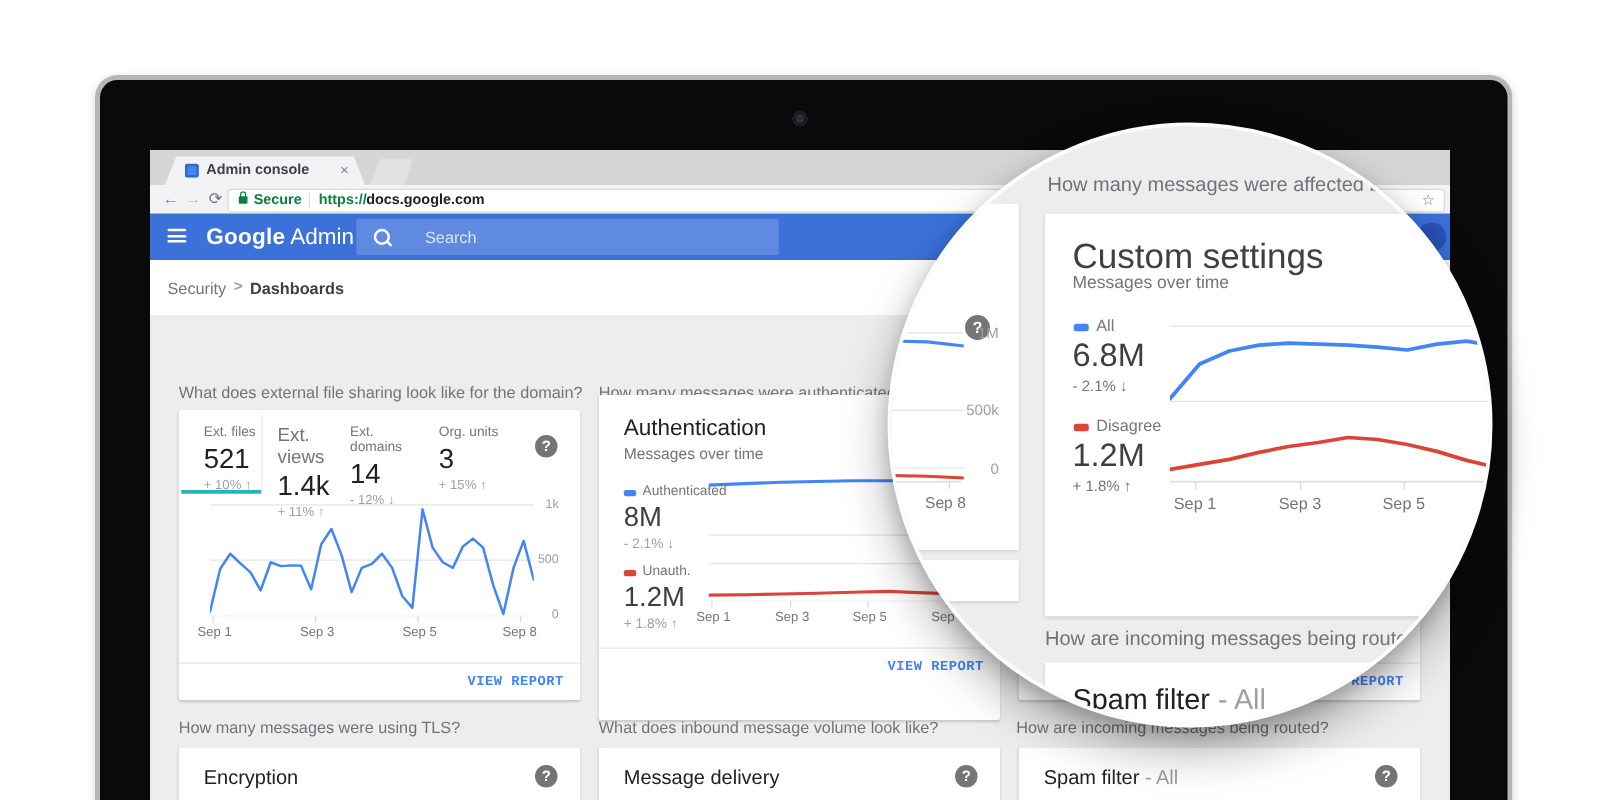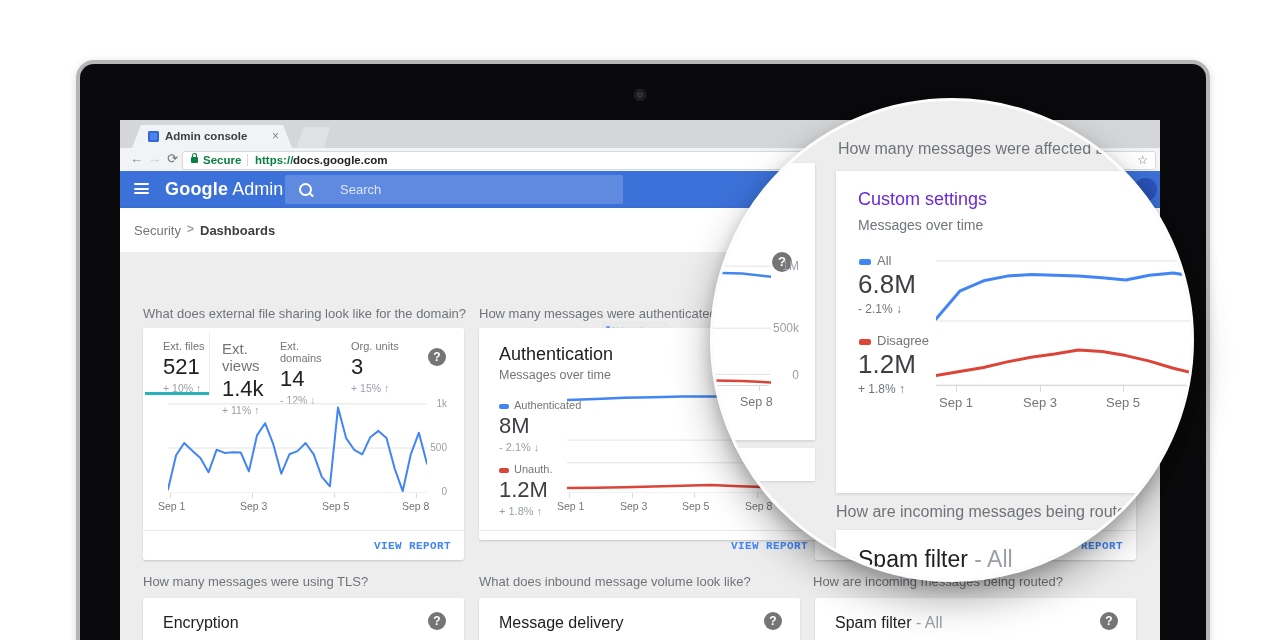--- a/index.html
+++ b/index.html
@@ -151,21 +151,21 @@
         <div class="xt" style="left:259px;top:172px;">Sep 8</div>
         <div class="divider" style="top:202px;"></div>
         <div class="vr" style="right:13px;top:212px;">VIEW REPORT</div>
       </div>
 
       <div class="ghost-tab" style="left:483px;top:71px;width:64px;height:11px;">
         <span class="abs" style="left:3px;top:3px;width:4px;height:4px;background:#6f9bea;border-radius:1px;"></span>
         <span class="abs" style="left:9px;top:3px;font-size:5px;color:#8a8d90;">Admin console</span>
       </div>
 
-      <div class="card" style="left:359px;top:76px;width:321px;height:212px;padding-left:21px;">
+      <div class="card" style="left:359px;top:64px;width:321px;height:260px;">
         <div class="abs" style="left:20px;top:16px;font-size:18px;color:#202124;">Authentication</div>
         <div class="abs" style="left:20px;top:40px;font-size:12.5px;color:#70757a;">Messages over time</div>
         <div class="chip" style="left:20px;top:76px;background:#4285f4;"></div>
         <div class="lname" style="left:35px;top:71px;">Authenticated</div>
         <div class="lval" style="left:20px;top:85px;">8M</div>
         <div class="ldel" style="left:20px;top:113px;">- 2.1% ↓</div>
         <div class="chip" style="left:20px;top:140px;background:#db4437;"></div>
         <div class="lname" style="left:35px;top:135px;">Unauth.</div>
         <div class="lval" style="left:20px;top:149px;">1.2M</div>
         <div class="ldel" style="left:20px;top:177px;">+ 1.8% ↑</div>
@@ -232,21 +232,21 @@
       <div class="yt" style="left:62px;top:96px;width:24px;font-size:12px;">1M</div>
       <div class="yt" style="left:56px;top:158px;width:30px;font-size:12px;">500k</div>
       <div class="yt" style="left:62px;top:205px;width:24px;font-size:12px;">0</div>
       <div class="abs" style="left:0;top:222px;width:56px;height:1px;background:#d9d9d9;"></div>
       <div class="tick" style="left:46px;top:222px;height:6px;"></div>
       <div class="xt" style="left:27px;top:232px;font-size:12.5px;">Sep 8</div>
     </div>
     <div class="abs" style="left:0;top:347px;width:102px;height:33px;background:#fff;box-shadow:0 1px 2px rgba(0,0,0,.12);"></div>
 
     <div class="abs" style="left:123px;top:70px;width:361px;height:322px;background:#fff;box-shadow:0 1px 3px rgba(0,0,0,.14);">
-      <div class="abs" style="left:22px;top:18px;font-size:18px;color:#6d28d9;">Custom settings</div>
+      <div class="abs" style="left:22px;top:18px;font-size:28px;color:#404040;">Custom settings</div>
       <div class="abs" style="left:22px;top:46px;font-size:14px;color:#70757a;">Messages over time</div>
       <div class="chip" style="left:23px;top:88px;width:12px;height:6px;background:#4285f4;"></div>
       <div class="lname" style="left:41px;top:82px;font-size:13px;">All</div>
       <div class="lval" style="left:22px;top:98px;font-size:26px;">6.8M</div>
       <div class="ldel" style="left:22px;top:131px;font-size:12px;color:#70757a;">- 2.1% ↓</div>
       <div class="chip" style="left:23px;top:168px;width:12px;height:6px;background:#db4437;"></div>
       <div class="lname" style="left:41px;top:162px;font-size:13px;">Disagree</div>
       <div class="lval" style="left:22px;top:178px;font-size:26px;">1.2M</div>
       <div class="ldel" style="left:22px;top:211px;font-size:12px;color:#70757a;">+ 1.8% ↑</div>
       <svg class="chart" preserveAspectRatio="none" style="left:100px;top:82px;width:261px;height:132px;" viewBox="0 0 261 132">

